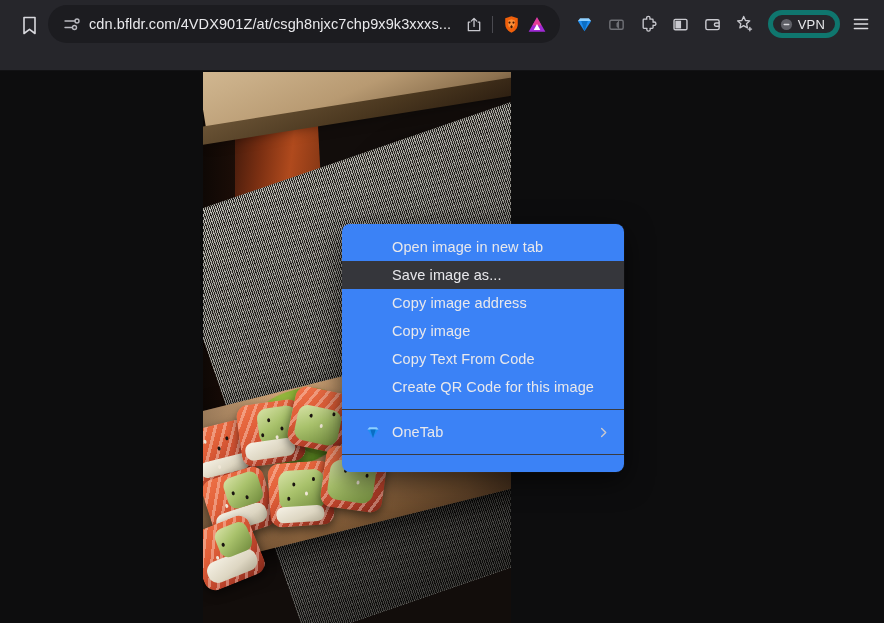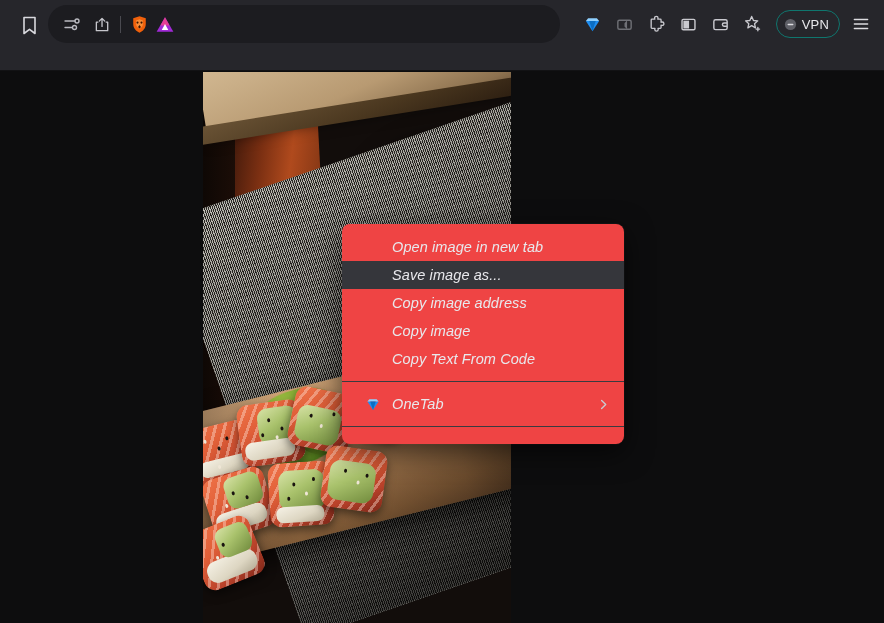--- a/index.html
+++ b/index.html
@@ -48,21 +48,21 @@
   }
   .url-right { display:flex; align-items:center; gap:0px; flex:0 0 auto; }
   .url-icon-btn { width:26px; height:26px; display:flex; align-items:center; justify-content:center; }
   .url-divider { width:1px; height:17px; background:#4a4a50; margin:0 5px; }
 
   
   .tb-right { position:absolute; right:8px; top:0; height:48px; display:flex; align-items:center; gap:2px; }
   .tb-btn { width:30px; height:30px; display:flex; align-items:center; justify-content:center; border-radius:6px; }
   .vpn-pill {
     height:28px; display:flex; align-items:center; gap:5px;
-    border:1px solid #0f766e; border-radius:14px;
+    border:5px solid #0f766e; border-radius:14px;
     padding:0 10px 0 7px; margin:0 4px 0 6px;
   }
   .vpn-label { color:#e7e7ea; font-size:13px; letter-spacing:0.2px; }
 
   
   .page { position:absolute; left:0; top:71px; width:884px; height:552px; background:#0d0d0e; }
 
   .photo {
     position:absolute; left:203px; top:1px; width:308px; height:551px;
     overflow:hidden; background:#120d0b;
@@ -155,26 +155,25 @@
   .salmon-stripe { position:absolute; inset:0;
     background:repeating-linear-gradient(118deg, rgba(255,228,215,.40) 0px, rgba(255,228,215,.40) 3px, rgba(0,0,0,0) 3px, rgba(0,0,0,0) 9px); }
   .cream { position:absolute; background:linear-gradient(160deg,#f6f2e6,#ddd6c2 60%, #b3ab95 100%); }
   .avo { position:absolute; background:linear-gradient(150deg,#d8e3a8 0%, #a9c26c 45%, #708a3c 100%); }
   .seed { position:absolute; width:3px; height:4px; border-radius:50%; background:#1a1410; }
   .seed.w { background:#efe6d6; }
 
   
   .ctxmenu {
     position:absolute; left:342px; top:153px; width:282px;
-    background:#ef4444;
+    background:#3b82f6;
     border-radius:8px;
     box-shadow:0 8px 28px rgba(0,0,0,.62), 0 0 0 1px rgba(255,255,255,.035);
     padding:9px 0 9px 0;
     overflow:hidden;
-    font-style:italic;
   }
   .mi {
     position:relative; height:28px;
     display:flex; align-items:center;
     padding:0 14px 0 50px;
     color:#e8e8ec;
     font-size:14.5px;
     letter-spacing:.1px;
     white-space:nowrap;
   }
@@ -201,20 +200,21 @@
 
     <div class="urlbar">
       <span class="url-permission">
         <svg width="17" height="17" viewBox="0 0 17 17">
           <line x1="2" y1="5" x2="12" y2="5" stroke="#b9b9c0" stroke-width="1.4" stroke-linecap="round"></line>
           <line x1="2" y1="11.5" x2="9" y2="11.5" stroke="#b9b9c0" stroke-width="1.4" stroke-linecap="round"></line>
           <circle cx="14" cy="5" r="2" fill="none" stroke="#b9b9c0" stroke-width="1.4"></circle>
           <circle cx="11.5" cy="11.5" r="2" fill="none" stroke="#b9b9c0" stroke-width="1.4"></circle>
         </svg>
       </span>
+      <span class="url-text" title="cdn.bfldr.com/4VDX901Z/at/csgh8njxc7chp9x9k3xxxs...">cdn.bfldr.com/4VDX901Z/at/csgh8njxc7chp9x9k3xxxs...</span>
       <span class="url-right">
         <span class="url-icon-btn">
           <svg width="17" height="17" viewBox="0 0 18 18">
             <path d="M4 6.5H2.5v9h12v-9H13" fill="none" stroke="#c6c6cc" stroke-width="1.4" stroke-linecap="round" stroke-linejoin="round"></path>
             <path d="M8.5 11V2.5M8.5 2.5L5.6 5.4M8.5 2.5l2.9 2.9" fill="none" stroke="#c6c6cc" stroke-width="1.4" stroke-linecap="round" stroke-linejoin="round"></path>
           </svg>
         </span>
         <span class="url-divider"></span>
         <span class="url-icon-btn">
           <svg width="19" height="19" viewBox="0 0 20 20">
@@ -405,20 +405,23 @@
         </div>
         <div class="mi">
           <span>Copy image address</span>
         </div>
         <div class="mi">
           <span>Copy image</span>
         </div>
         <div class="mi">
           <span>Copy Text From Code</span>
         </div>
+        <div class="mi">
+          <span>Create QR Code for this image</span>
+        </div>
       </div>
 
       <div class="mi-sep"></div>
 
       <div>
         <div class="mi">
           <span class="mi-icon">
             <svg width="16" height="16" viewBox="0 0 20 20">
               <path d="M3 6.2h14L10 17z" fill="#1f8ef1"></path>
               <path d="M3 6.2h14l-2.4-2.9H5.4z" fill="#8fd0ff"></path>

